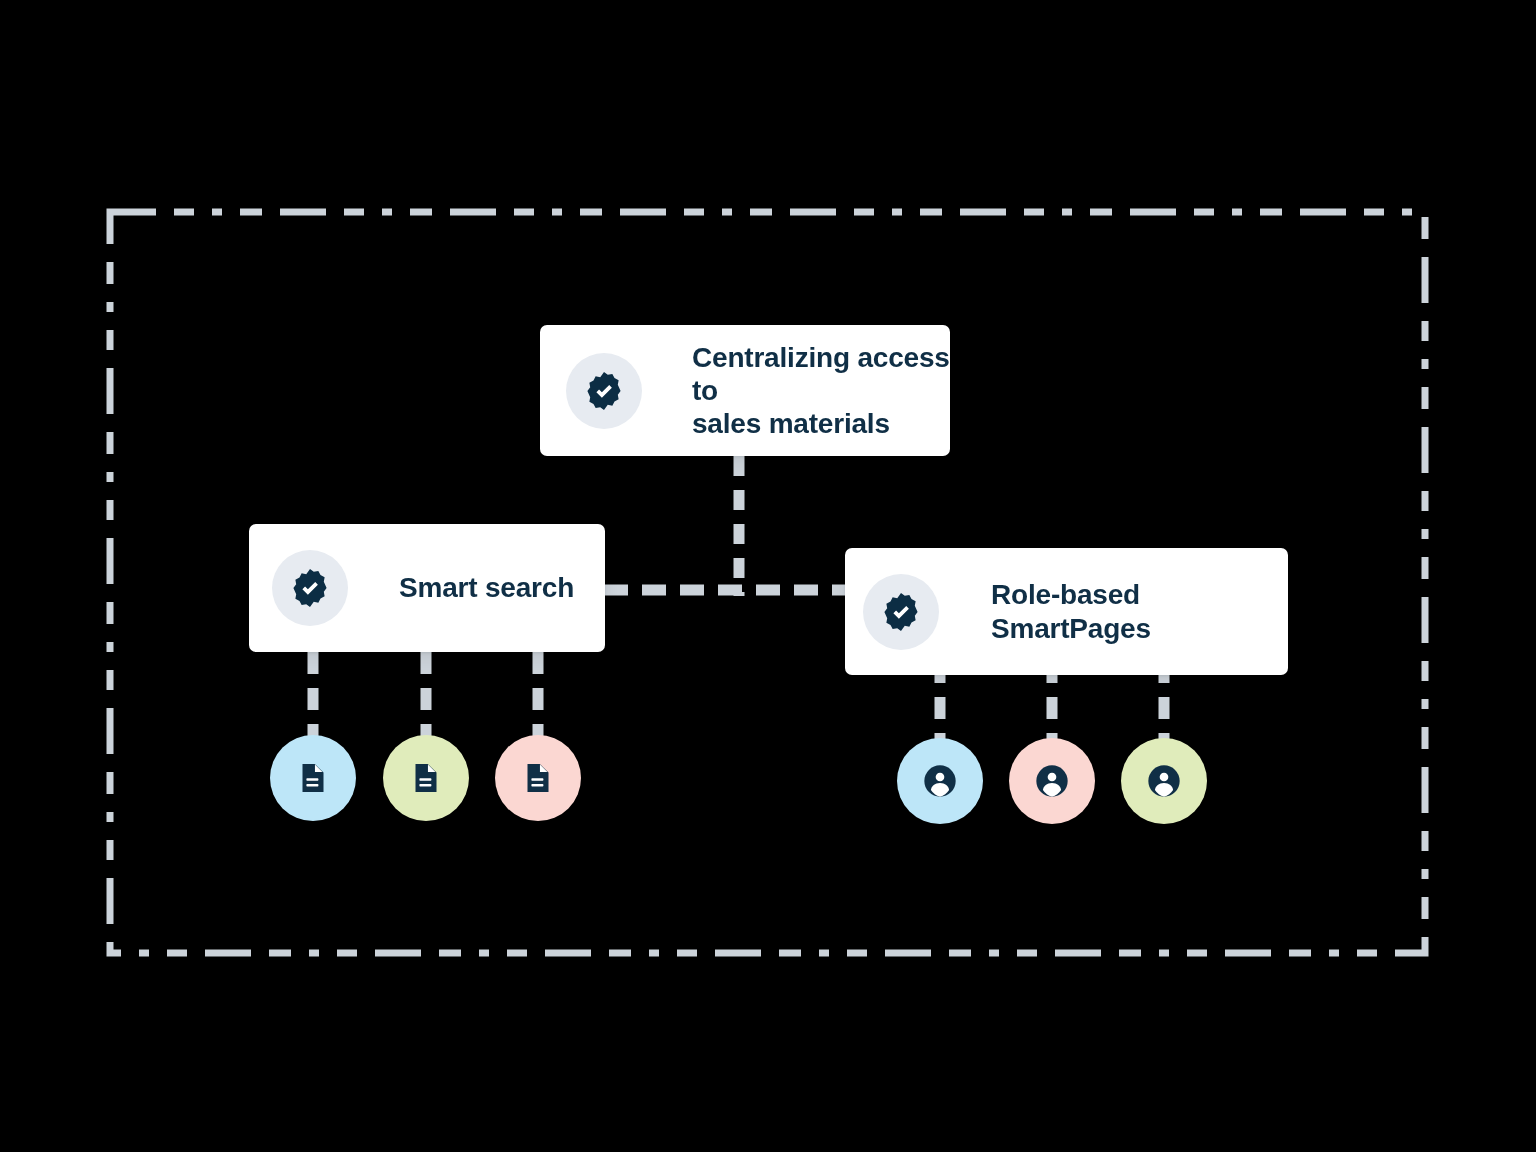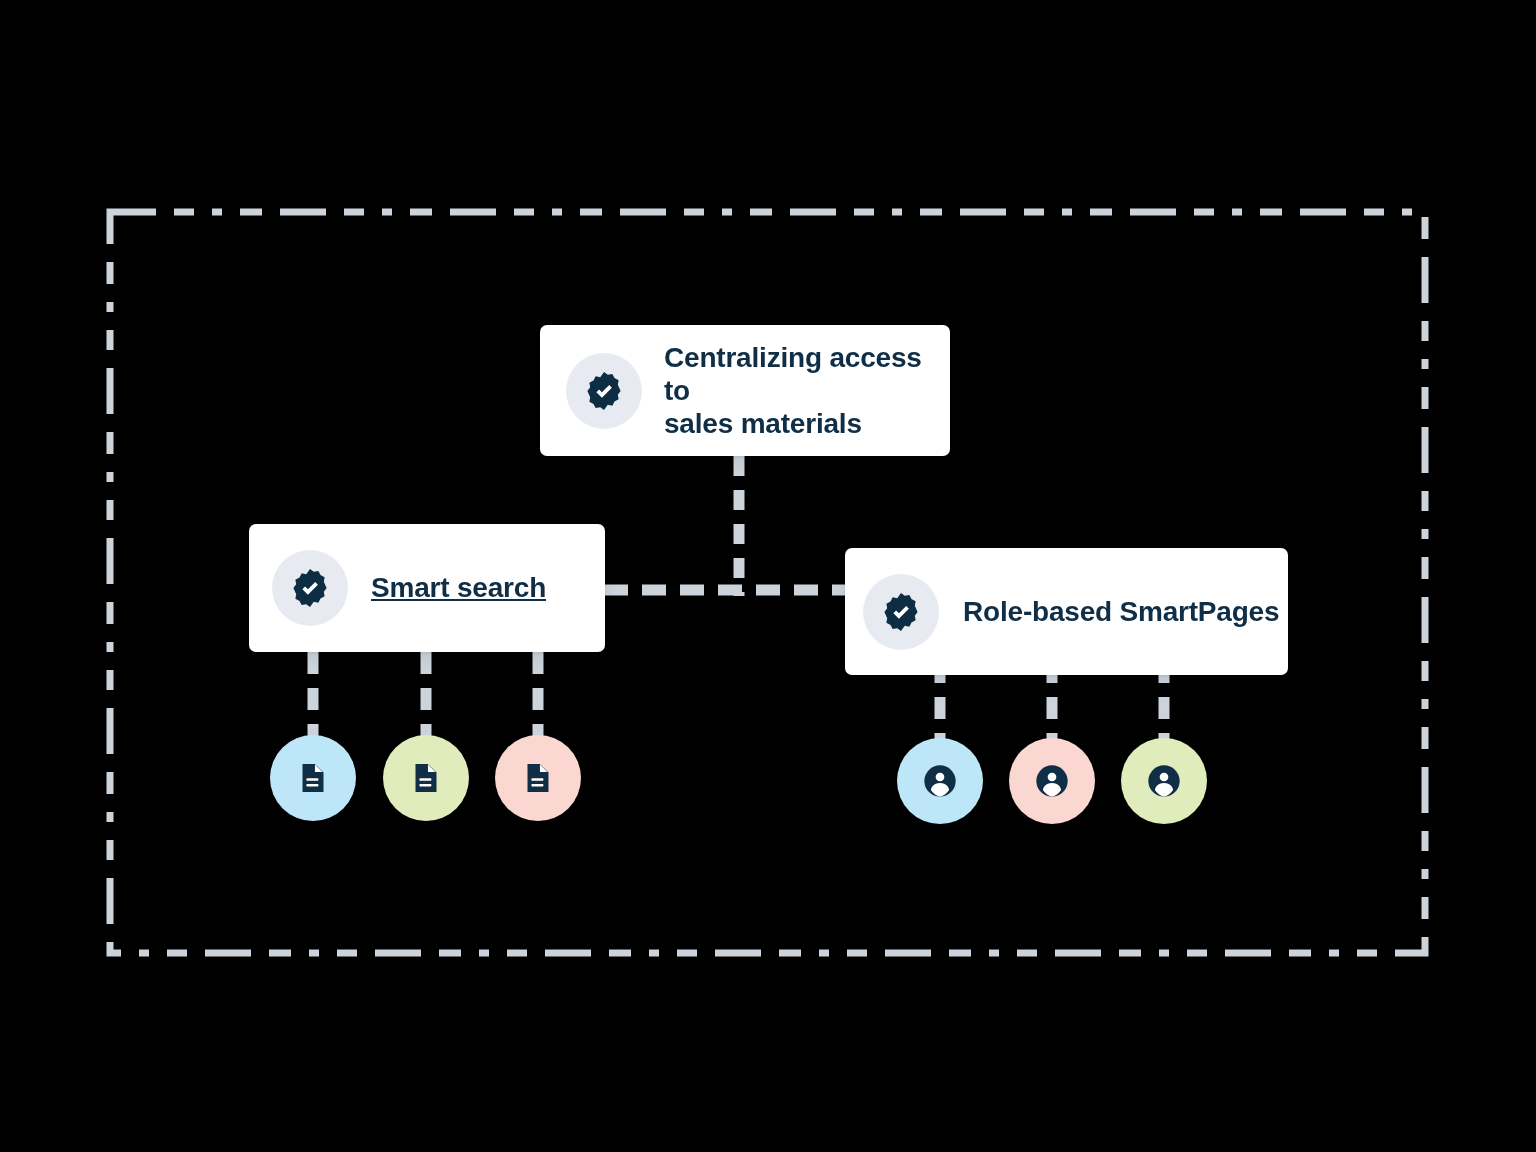--- a/index.html
+++ b/index.html
@@ -44,20 +44,21 @@
   }
 
   
   .card {
     position: absolute;
     background: #ffffff;
     border-radius: 7px;
     display: flex;
     align-items: center;
     box-shadow: 0 1px 3px rgba(0,0,0,0.10), 0 6px 16px rgba(0,0,0,0.07);
+    gap: 28px;
   }
   .card-icon-wrap {
     flex: 0 0 auto;
     width: 76px;
     height: 76px;
     border-radius: 50%;
     background: #e7ebf1;
     display: flex;
     align-items: center;
     justify-content: center;
@@ -90,21 +91,20 @@
     left: 249px;
     top: 524px;
     width: 356px;
     height: 128px;
     padding: 0 0 0 23px;
     box-sizing: border-box;
   }
   #card-left .card-label {
     font-size: 28px;
     margin-left: 23px;
-    text-decoration: underline;
   }
 
   
   #card-right {
     left: 845px;
     top: 534px;
     width: 443px;
     height: 127px;
     padding: 0 0 0 18px;
     box-sizing: border-box;

